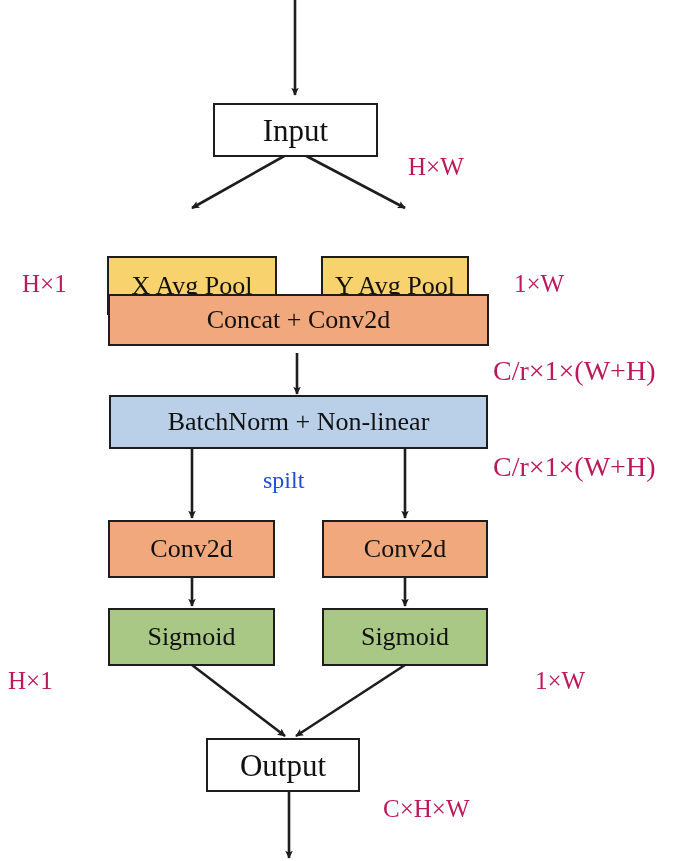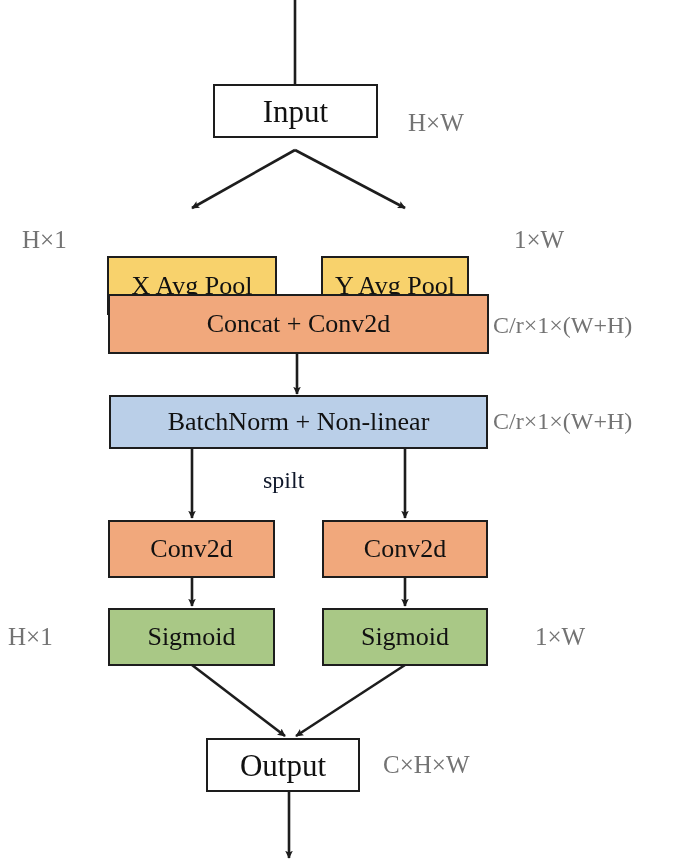--- a/index.html
+++ b/index.html
@@ -62,32 +62,33 @@
     font-size: 26px;
   }
   .sigmoid-node {
     background: #a9c886;
     font-size: 26px;
   }
   .dim-label {
     position: absolute;
     font-size: 25px;
     line-height: 1;
-    color: #737373;
+    color: #be185d;
     white-space: nowrap;
     z-index: 2;
+    margin-top: 44px;
   }
   .dim-label.small {
-    font-size: 24px;
+    font-size: 28px;
   }
   .edge-label {
     position: absolute;
     font-size: 24px;
     line-height: 1;
-    color: #0f172a;
+    color: #1d4ed8;
     white-space: nowrap;
     z-index: 3;
   }
 </style>
 </head>
 <body>
 
 <div id="diagram-root">
 
   <svg class="edges" viewBox="0 0 685 861">
@@ -112,36 +113,36 @@
 
     <line x1="192" y1="577" x2="192" y2="606" stroke="#1d1d1d" stroke-width="2.6" marker-end="url(#arrowhead)"></line>
     <line x1="405" y1="577" x2="405" y2="606" stroke="#1d1d1d" stroke-width="2.6" marker-end="url(#arrowhead)"></line>
 
     <line x1="192" y1="665" x2="285" y2="736" stroke="#1d1d1d" stroke-width="2.6" marker-end="url(#arrowhead)"></line>
     <line x1="405" y1="665" x2="296" y2="736" stroke="#1d1d1d" stroke-width="2.6" marker-end="url(#arrowhead)"></line>
 
     <line x1="289" y1="791" x2="289" y2="858" stroke="#1d1d1d" stroke-width="2.6" marker-end="url(#arrowhead)"></line>
   </svg>
 
-  <div class="node io-node" style="left:213px; top:84px; width:165px; height:54px;">
+  <div class="node io-node" style="left:213px; top:103px; width:165px; height:54px;">
     <span class="node-label">Input</span>
   </div>
   <div class="dim-label" style="left:408px; top:110px;">H×W</div>
 
   <div class="dim-label" style="left:22px; top:227px;">H×1</div>
   <div class="node pool-node" style="left:107px; top:210px; width:170px; height:59px;">
     <span class="node-label">X Avg Pool</span>
   </div>
 
   <div class="node pool-node" style="left:321px; top:210px; width:148px; height:59px;">
     <span class="node-label">Y Avg Pool</span>
   </div>
   <div class="dim-label" style="left:514px; top:227px;">1×W</div>
 
-  <div class="node conv-node" style="left:108px; top:294px; width:381px; height:60px;">
+  <div class="node conv-node" style="left:108px; top:294px; width:381px; height:52px;">
     <span class="node-label">Concat + Conv2d</span>
   </div>
   <div class="dim-label small" style="left:493px; top:313px;">C/r×1×(W+H)</div>
 
   <div class="node norm-node" style="left:109px; top:395px; width:379px; height:54px;text-align:center;">
     <span class="node-label">BatchNorm + Non-linear</span>
   </div>
   <div class="dim-label small" style="left:493px; top:409px;">C/r×1×(W+H)</div>
 
   <div class="edge-label" style="left:263px; top:468px;">spilt</div>

